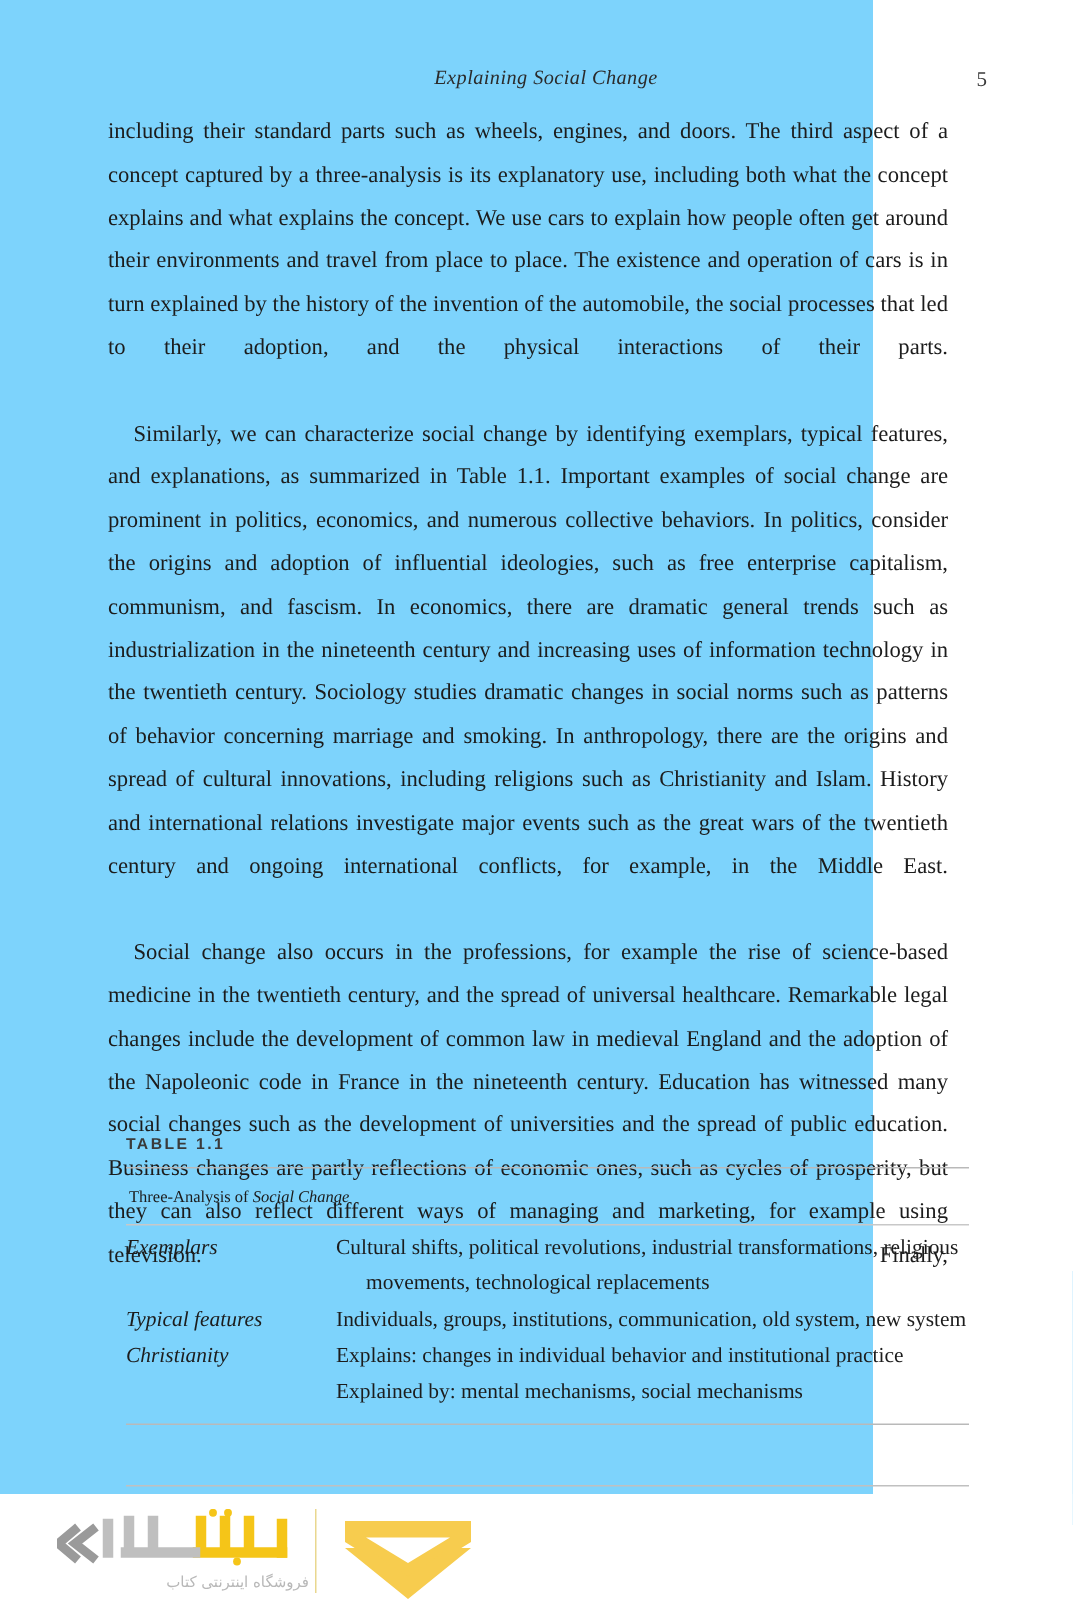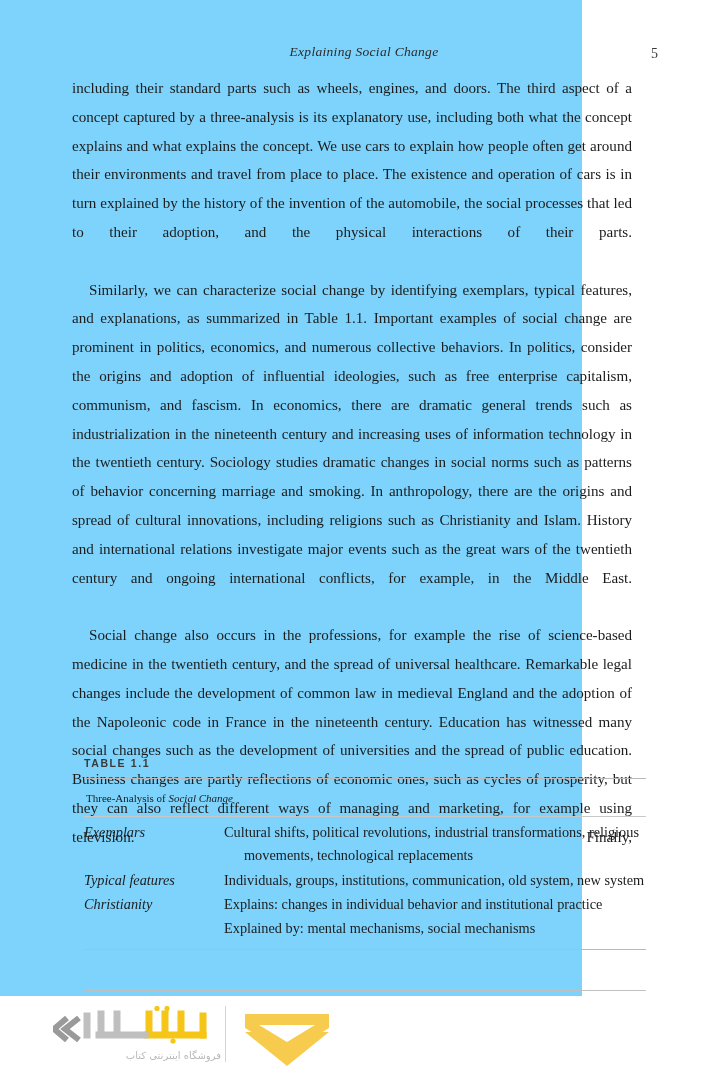--- a/index.html
+++ b/index.html
@@ -152,21 +152,21 @@
     background: #ffffff;
   }
   .footer-inner {
     position: relative;
     width: 715px;
     height: 84px;
   }
   
   .logo-group {
     position: absolute;
-    left: 53px;
+    left: 38px;
     top: 6px;
     width: 270px;
     height: 72px;
   }
   .logo-word {
     position: absolute;
     left: 0;
     top: 4px;
     width: 160px;
     height: 46px;

